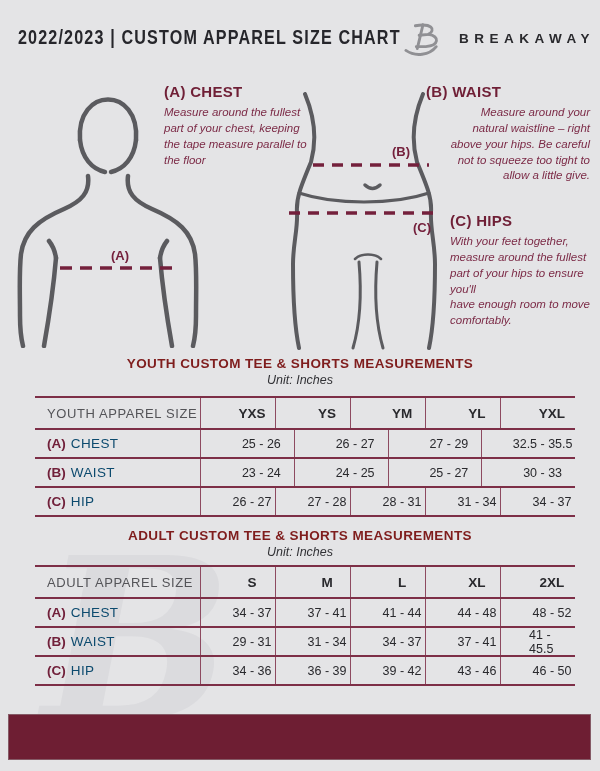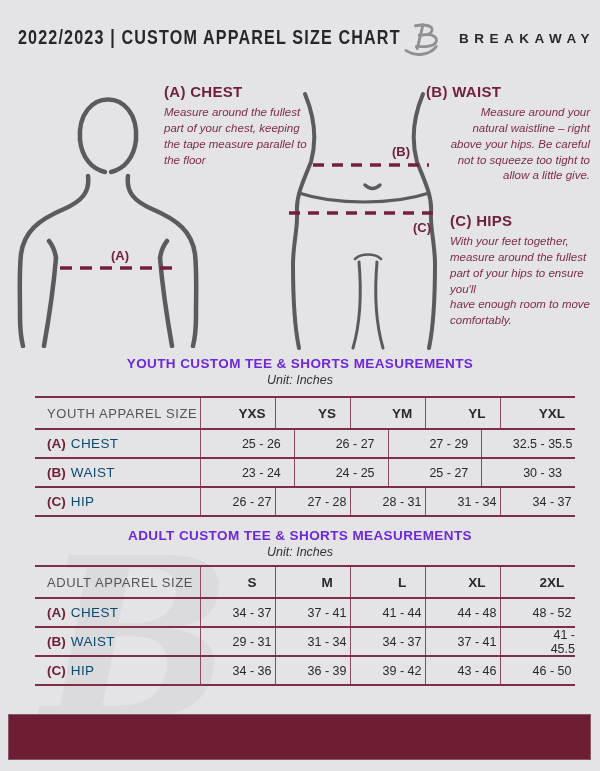--- a/index.html
+++ b/index.html
@@ -39,30 +39,30 @@
   .hips-body{left:450px; top:234px; width:142px;}
   
   .watermark{
     position:absolute; left:42px; top:528px;
     font-family:"DejaVu Serif", serif; font-style:italic; font-weight:bold;
     font-size:225px; line-height:1; color:#dbdbde; z-index:0; user-select:none;
   }
   
   .sec-title{
     position:absolute; left:0; right:0; text-align:center;
-    font-size:13.5px; font-weight:bold; color:#6d28d9; letter-spacing:.4px; z-index:1;
+    font-size:13.5px; font-weight:bold; color:#7f1d1d; letter-spacing:.4px; z-index:1;
   }
   .sec-unit{
     position:absolute; left:0; right:0; text-align:center;
     font-size:12.5px; font-style:italic; color:#323236; z-index:1;
   }
   .youth-title{top:356px;} .youth-unit{top:373px;}
   .adult-title{top:528px;} .adult-unit{top:545px;}
   
-  .size-table{position:absolute; left:35px; width:540px; z-index:1;text-align:right;}
+  .size-table{position:absolute; left:35px; width:540px; z-index:1;}
   .youth-table{top:396px;} .adult-table{top:565px;}
   .t-row{display:flex; border-top:2px solid #7d2f47;}
   .t-row.last{border-bottom:2px solid #7d2f47;}
   .t-head > div{height:30px;}
   .t-data > div{height:27px;}
   .t-label{width:165px; display:flex; align-items:center; padding-left:12px; box-sizing:border-box;}
   .t-cell{flex:1; display:flex; align-items:center; justify-content:center;
           border-left:1.5px solid #8d4a60; font-size:12.5px; color:#29292d;padding-left:28px;}
   .t-label-h{font-size:13px; color:#545458; letter-spacing:.6px;}
   .t-col-h{font-weight:bold; font-size:13.5px; color:#29292d;}

